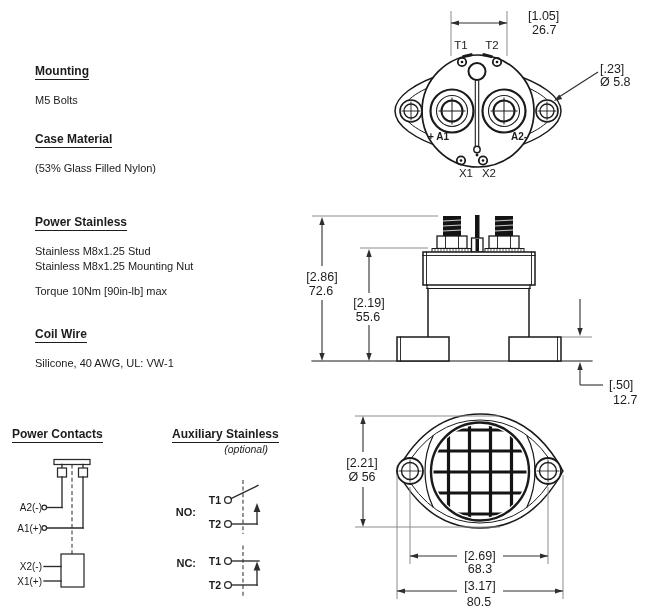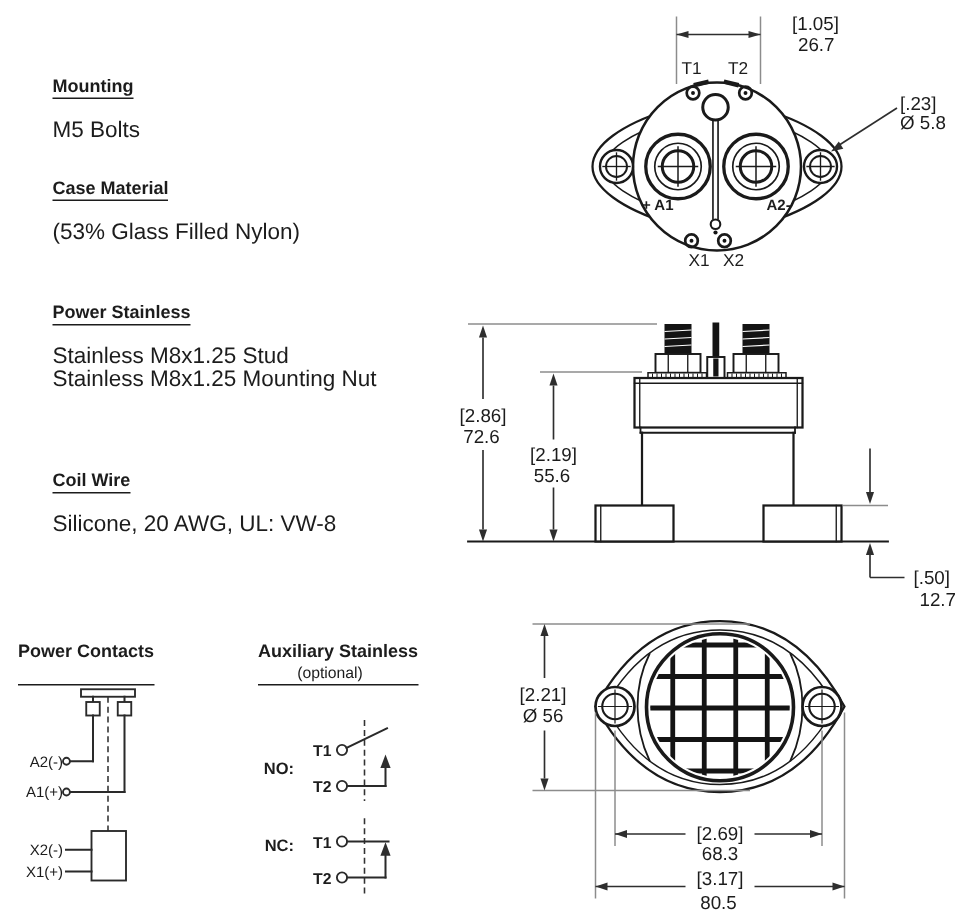--- a/index.html
+++ b/index.html
@@ -3,28 +3,28 @@
 <meta charset="utf-8">
 <style>
   html,body{margin:0;padding:0;background:#fff;}
   #stage{
     position:relative;width:649px;height:614px;background:#ffffff;
     font-family:"Liberation Sans", sans-serif;color:#1c1c1c;overflow:hidden;
   }
   
   .spec{position:absolute;left:35px;width:230px;}
   .spec-title{font-size:12px;font-weight:bold;}
-  .spec-title span{display:inline-block;border-bottom:1.5px solid #1c1c1c;padding-bottom:1px;}
+  .spec-title span{display:inline-block;border-bottom:1.5px solid #1c1c1c;padding-bottom:1px;margin-top:14px;}
   .spec-para{margin-top:13px;}
   .spec-para + .spec-para{margin-top:10px;}
-  .spec-line{font-size:15px;line-height:15px;white-space:nowrap;}
+  .spec-line{font-size:11px;line-height:15px;white-space:nowrap;}
   
   .sch-head{position:absolute;font-size:12px;font-weight:bold;}
-  .sch-head span{display:inline-block;border-bottom:1.5px solid #1c1c1c;padding-bottom:15px;}
-  .sch-sub{position:absolute;font-size:10.5px;text-align:center;width:96px;}
+  .sch-head span{display:inline-block;border-bottom:1.5px solid #1c1c1c;padding-bottom:1px;}
+  .sch-sub{position:absolute;font-size:10.5px;font-style:italic;text-align:right;width:96px;}
   
   svg{position:absolute;left:0;top:0;}
   .obj{stroke:#1a1a1a;fill:none;stroke-linecap:square;}
   .objf{stroke:#1a1a1a;fill:#ffffff;}
   .blk{fill:#141414;stroke:none;}
   .ext{stroke:#8c8c8c;stroke-width:1;fill:none;}
   .diml{stroke:#2e2e2e;stroke-width:1.1;fill:none;}
   .dash{stroke:#333;stroke-width:1.05;fill:none;stroke-dasharray:4 2.6;}
   .arr{fill:#2e2e2e;stroke:none;}
   .sch{stroke:#2a2a2a;fill:none;stroke-width:1.35;stroke-linecap:square;}
@@ -55,26 +55,29 @@
       <div class="spec-line">(53% Glass Filled Nylon)</div>
     </div>
   </div>
 
   <div class="spec" style="top:201px">
     <div class="spec-title"><span>Power Stainless</span></div>
     <div class="spec-para">
       <div class="spec-line">Stainless M8x1.25 Stud</div>
       <div class="spec-line">Stainless M8x1.25 Mounting Nut</div>
     </div>
+    <div class="spec-para">
+      <div class="spec-line">Torque 10Nm [90in-lb] max</div>
+    </div>
   </div>
 
   <div class="spec" style="top:313px">
     <div class="spec-title"><span>Coil Wire</span></div>
     <div class="spec-para">
-        <div class="spec-line">Silicone, 20 AWG, UL: VW-8</div>
+        <div class="spec-line">Silicone, 40 AWG, UL: VW-1</div>
       </div>
   </div>
 
   <div class="sch-head" style="left:12px;top:427px"><span>Power Contacts</span></div>
   <div class="sch-head" style="left:172px;top:427px"><span>Auxiliary Stainless</span></div>
   <div class="sch-sub" style="left:172px;top:443px">(optional)</div>
 
   <svg width="649" height="614" viewBox="0 0 649 614">
 
     <g>

